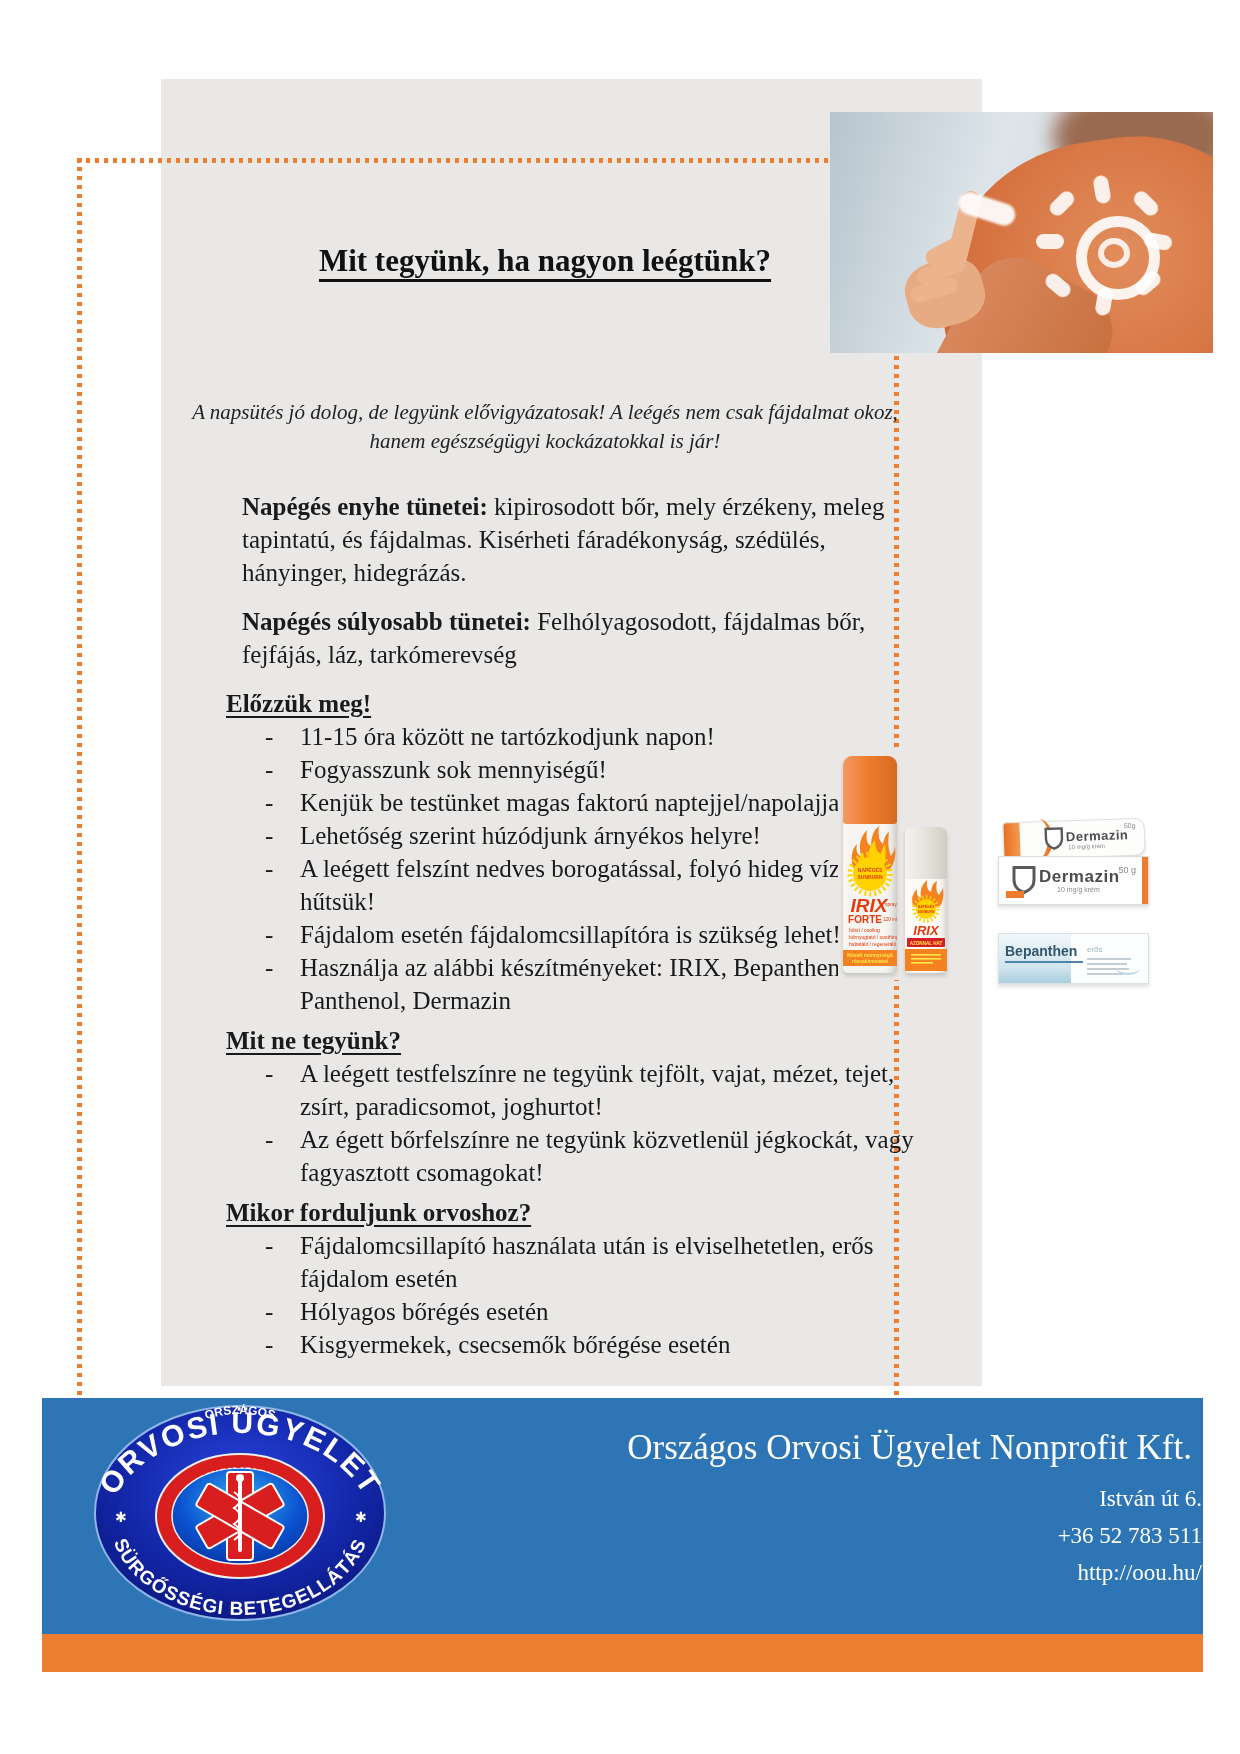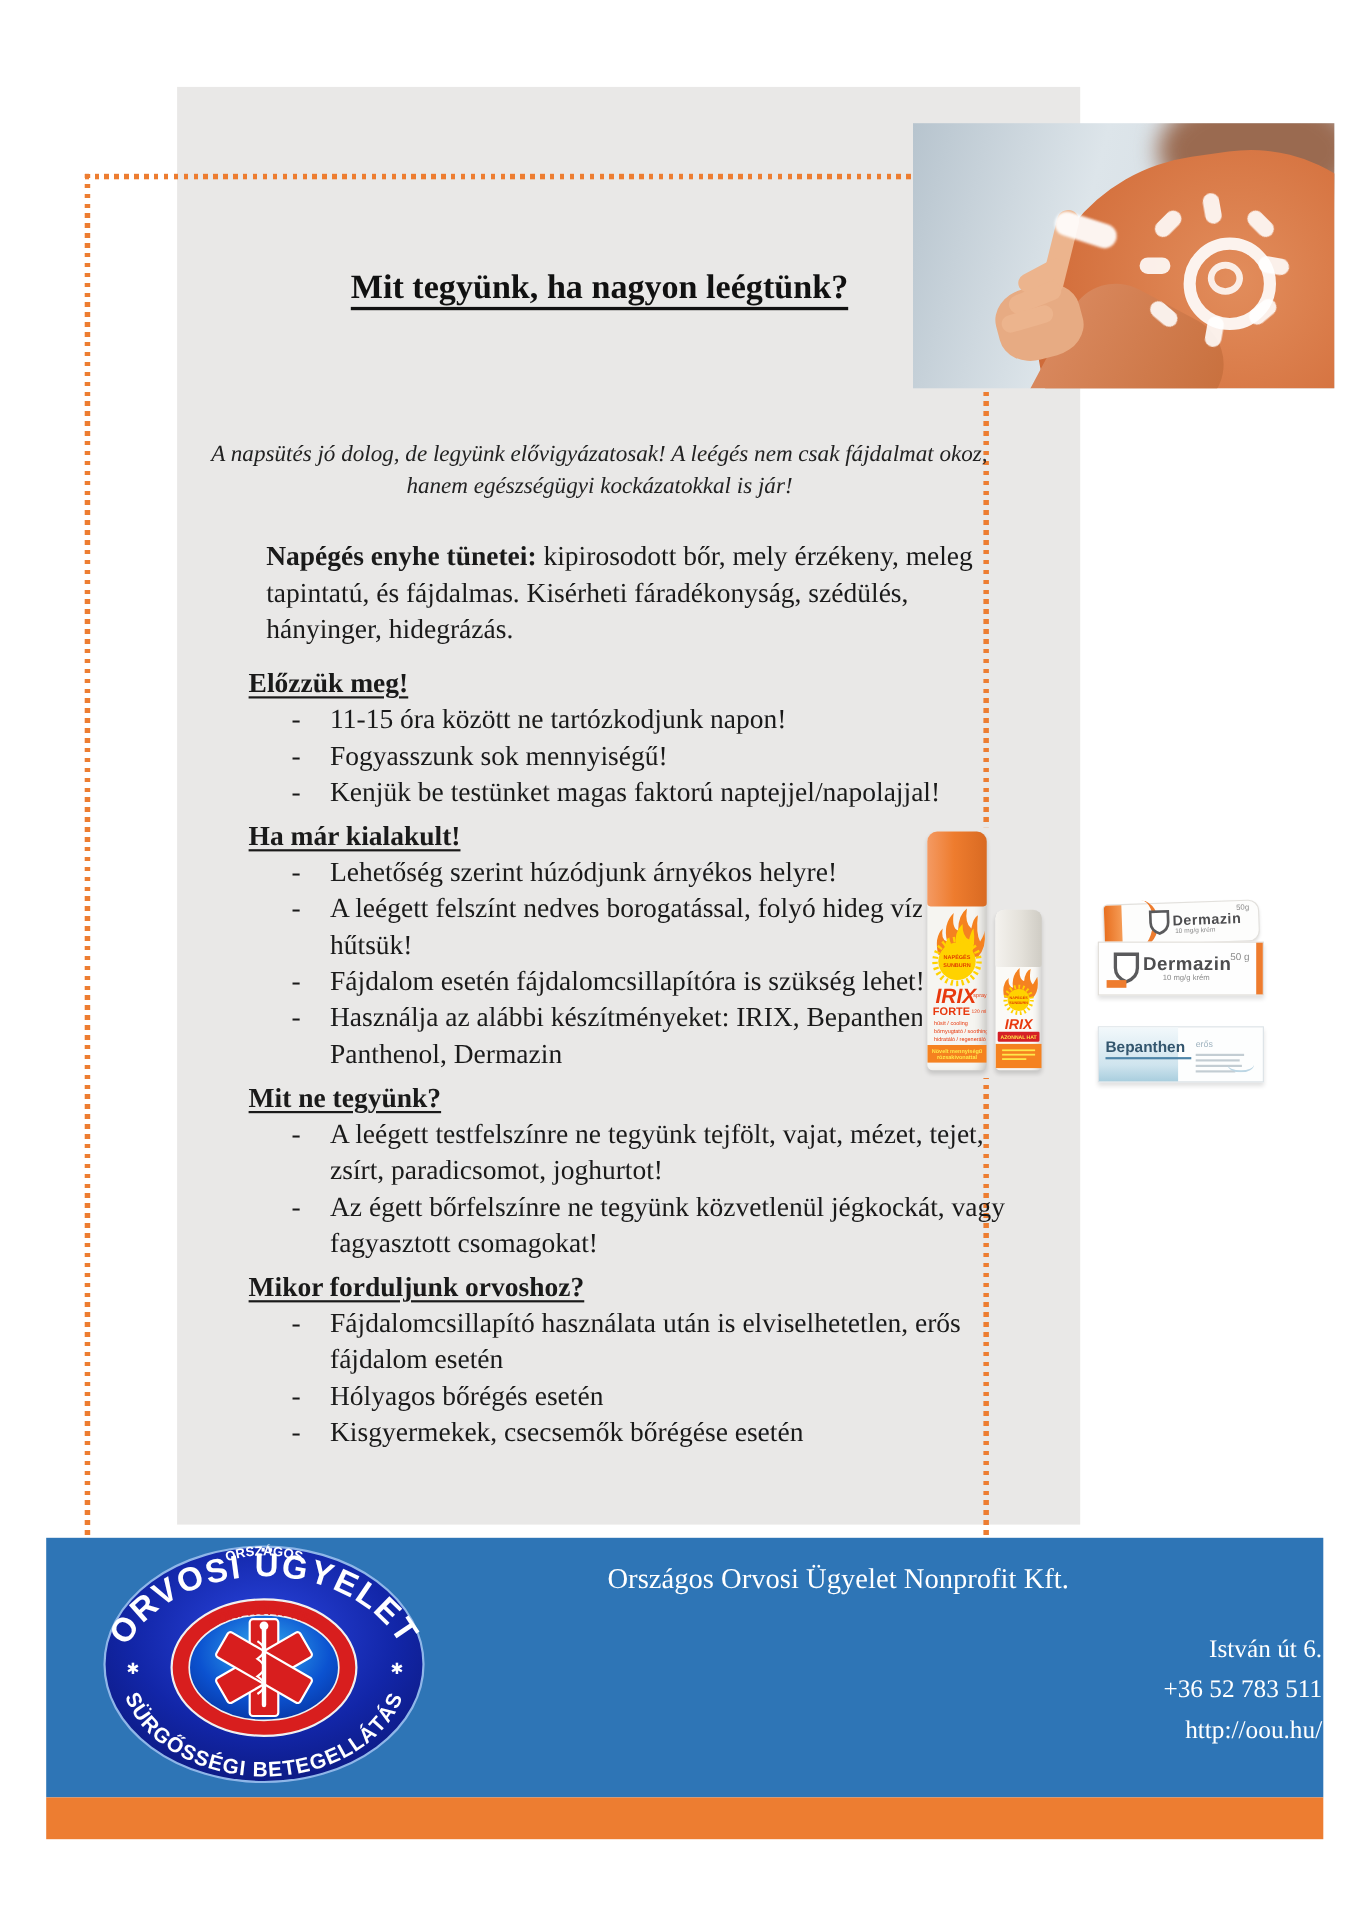--- a/index.html
+++ b/index.html
@@ -83,22 +83,22 @@
          background:linear-gradient(180deg,#f2f8fb 0%,#cfe4ee 70%,#a9cede 100%);}
   .bep-name{position:absolute;left:6px;top:9px;font-weight:bold;font-size:14px;color:#33566e;text-align:right;}
   .bep-rule{position:absolute;left:6px;top:27px;width:78px;height:2px;background:#4d84a8;}
   .bep-type{position:absolute;left:88px;top:11px;font-size:8px;color:#9fb3bf;}
   .bep-lines{position:absolute;left:88px;top:24px;width:44px;}
   .bep-lines div{height:2px;background:#c3cdd3;margin-bottom:3px;}
   .bep-wave{position:absolute;right:8px;bottom:8px;width:24px;height:12px;border-bottom:2px solid #bcd6e4;
          border-radius:50%;}
   
   .footer{position:absolute;left:42px;top:1398px;width:1161px;height:236px;background:#2e75b6;}
-  .footer-title{position:absolute;left:290px;top:16px;width:860px;text-align:center;color:#fff;
-         font-size:26px;line-height:44px;}
+  .footer-title{position:absolute;left:290px;top:28px;width:860px;text-align:right;color:#fff;
+         font-size:35px;line-height:44px;}
   .footer-address{position:absolute;left:760px;top:82px;width:400px;text-align:right;color:#fff;
          font-size:23px;line-height:37px;}
   .orange-bar{position:absolute;left:42px;top:1634px;width:1161px;height:38px;background:#ed7d31;}
   .logo{position:absolute;left:93px;top:1404px;width:294px;height:218px;}
   .label-svg{position:absolute;left:0;top:0;}
 </style>
 </head>
 <body>
 
 <div class="page">
@@ -133,36 +133,36 @@
       <div class="finger f4"></div>
     </div>
     <div class="cream-dab"></div>
   </div>
 
   <div class="title">Mit tegyünk, ha nagyon leégtünk?</div>
   <div class="subtitle">A napsütés jó dolog, de legyünk elővigyázatosak! A leégés nem csak fájdalmat okoz, hanem egészségügyi kockázatokkal is jár!</div>
 
   <div class="bodycol">
     <p><b>Napégés enyhe tünetei:</b> <span>kipirosodott bőr, mely érzékeny, meleg tapintatú, és fájdalmas. Kisérheti fáradékonyság, szédülés, hányinger, hidegrázás.</span></p>
+    <p><b>Napégés súlyosabb tünetei:</b> <span>Felhólyagosodott, fájdalmas bőr, fejfájás, láz, tarkómerevség</span></p>
 
     <h3>Előzzük meg!</h3>
     <div class="li">
         <span class="dash">-</span>
         <span class="txt">11-15 óra között ne tartózkodjunk napon!</span>
       </div>
     <div class="li">
         <span class="dash">-</span>
         <span class="txt">Fogyasszunk sok mennyiségű!</span>
       </div>
     <div class="li">
         <span class="dash">-</span>
         <span class="txt">Kenjük be testünket magas faktorú naptejjel/napolajjal!</span>
       </div>
 
-    <h3>Ha már kialakult!</h3>
     <div class="li">
         <span class="dash">-</span>
         <span class="txt">Lehetőség szerint húzódjunk árnyékos helyre!</span>
       </div>
     <div class="li">
         <span class="dash">-</span>
         <span class="txt">A leégett felszínt nedves borogatással, folyó hideg vízzel hűtsük!</span>
       </div>
     <div class="li">
         <span class="dash">-</span>

